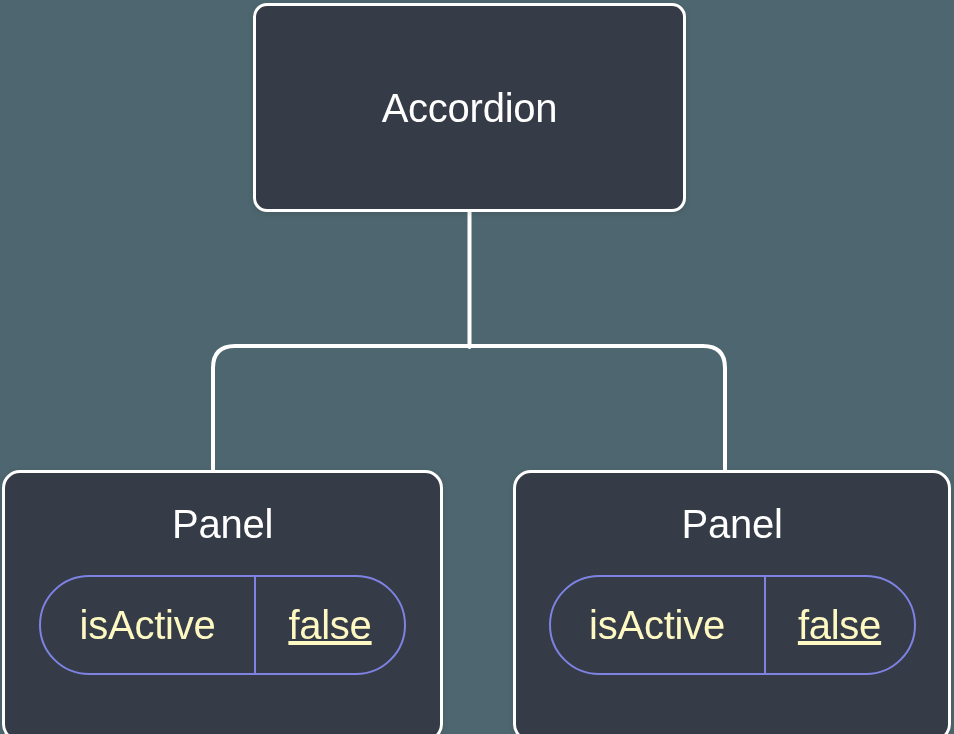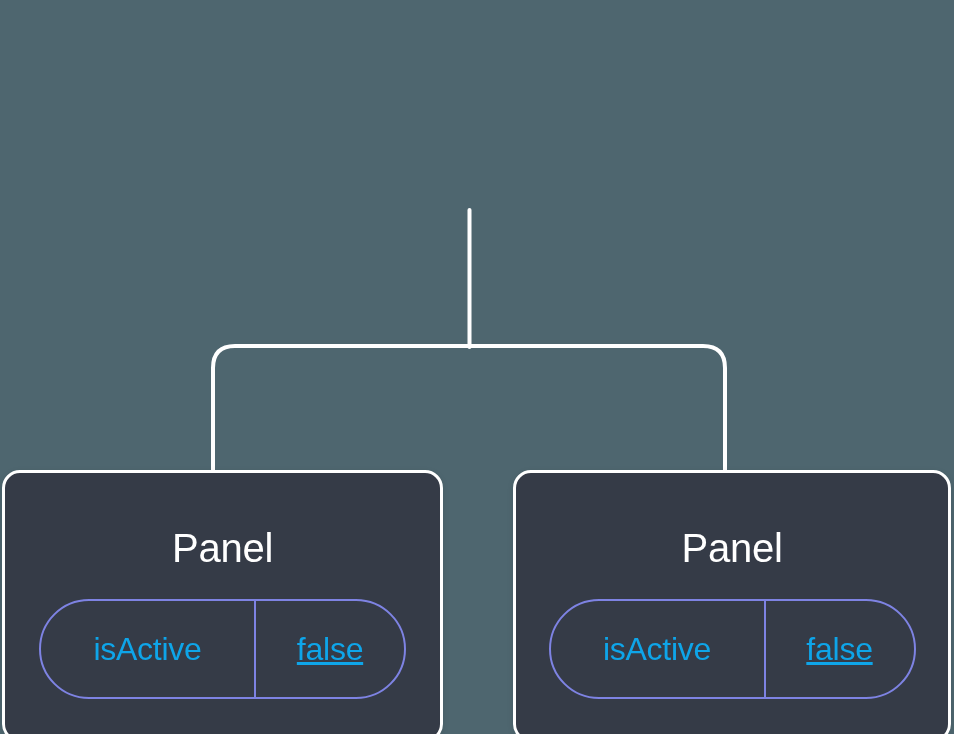--- a/index.html
+++ b/index.html
@@ -40,30 +40,30 @@
     border-radius:14px;
     display:flex;align-items:center;justify-content:center;
   }
   .panel{
     top:470px;height:272px;
     border-radius:18px;
     display:flex;flex-direction:column;align-items:center;
   }
   .panel-left{left:2px;width:441px;}
   .panel-right{left:513px;width:438px;}
-  .panel .node-label{margin-top:52px;}
+  .panel .node-label{margin-top:28px;}
   .pill{
     margin-top:28px;
     width:367px;height:100px;
     box-sizing:border-box;
     border:2.5px solid #7E83E3;
     border-radius:52px;
     display:flex;
-    color:#0ea5e9;
-    font-size:32px;
+    color:#fef9c3;
+    font-size:40px;
     letter-spacing:-0.25px;
   }
   .pill-key{
     width:215px;
     box-sizing:border-box;
     border-right:2.5px solid #7E83E3;
     display:flex;align-items:center;justify-content:center;
     white-space:nowrap;
   }
   .pill-val{
@@ -76,20 +76,23 @@
 </head>
 <body>
 
 <div class="stage">
 
   <svg class="connectors" viewBox="0 0 954 734" aria-hidden="true">
     <path d="M469.5 210 L469.5 347"></path>
     <path d="M213 472 L213 368 Q213 346 235 346 L703 346 Q725 346 725 368 L725 472"></path>
   </svg>
 
+  <div class="node root">
+    <div class="node-label">Accordion</div>
+  </div>
 
   <div class="node panel panel-left">
     <div class="node-label">Panel</div>
     <div class="pill">
       <span class="pill-key">isActive</span>
       <span class="pill-val">false</span>
     </div>
   </div>
 
   <div class="node panel panel-right">

